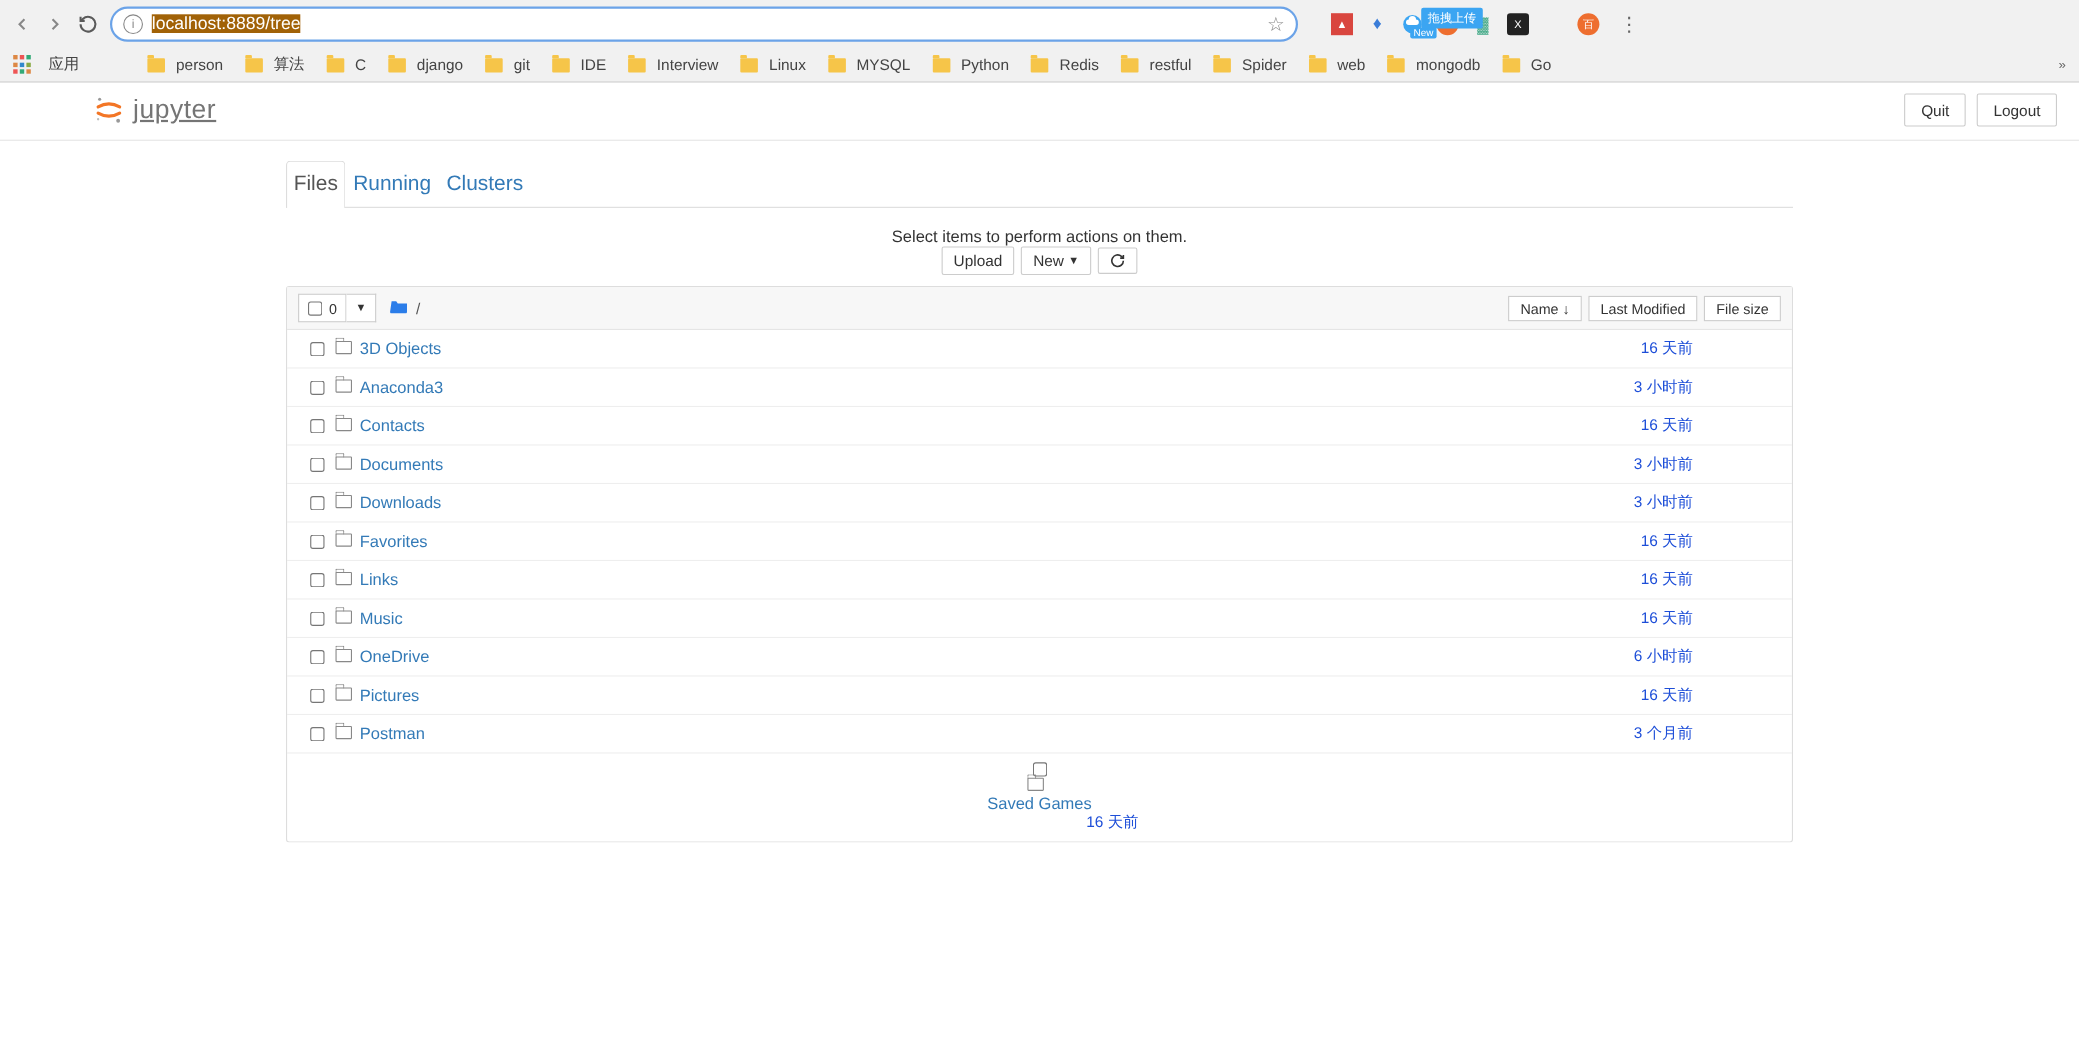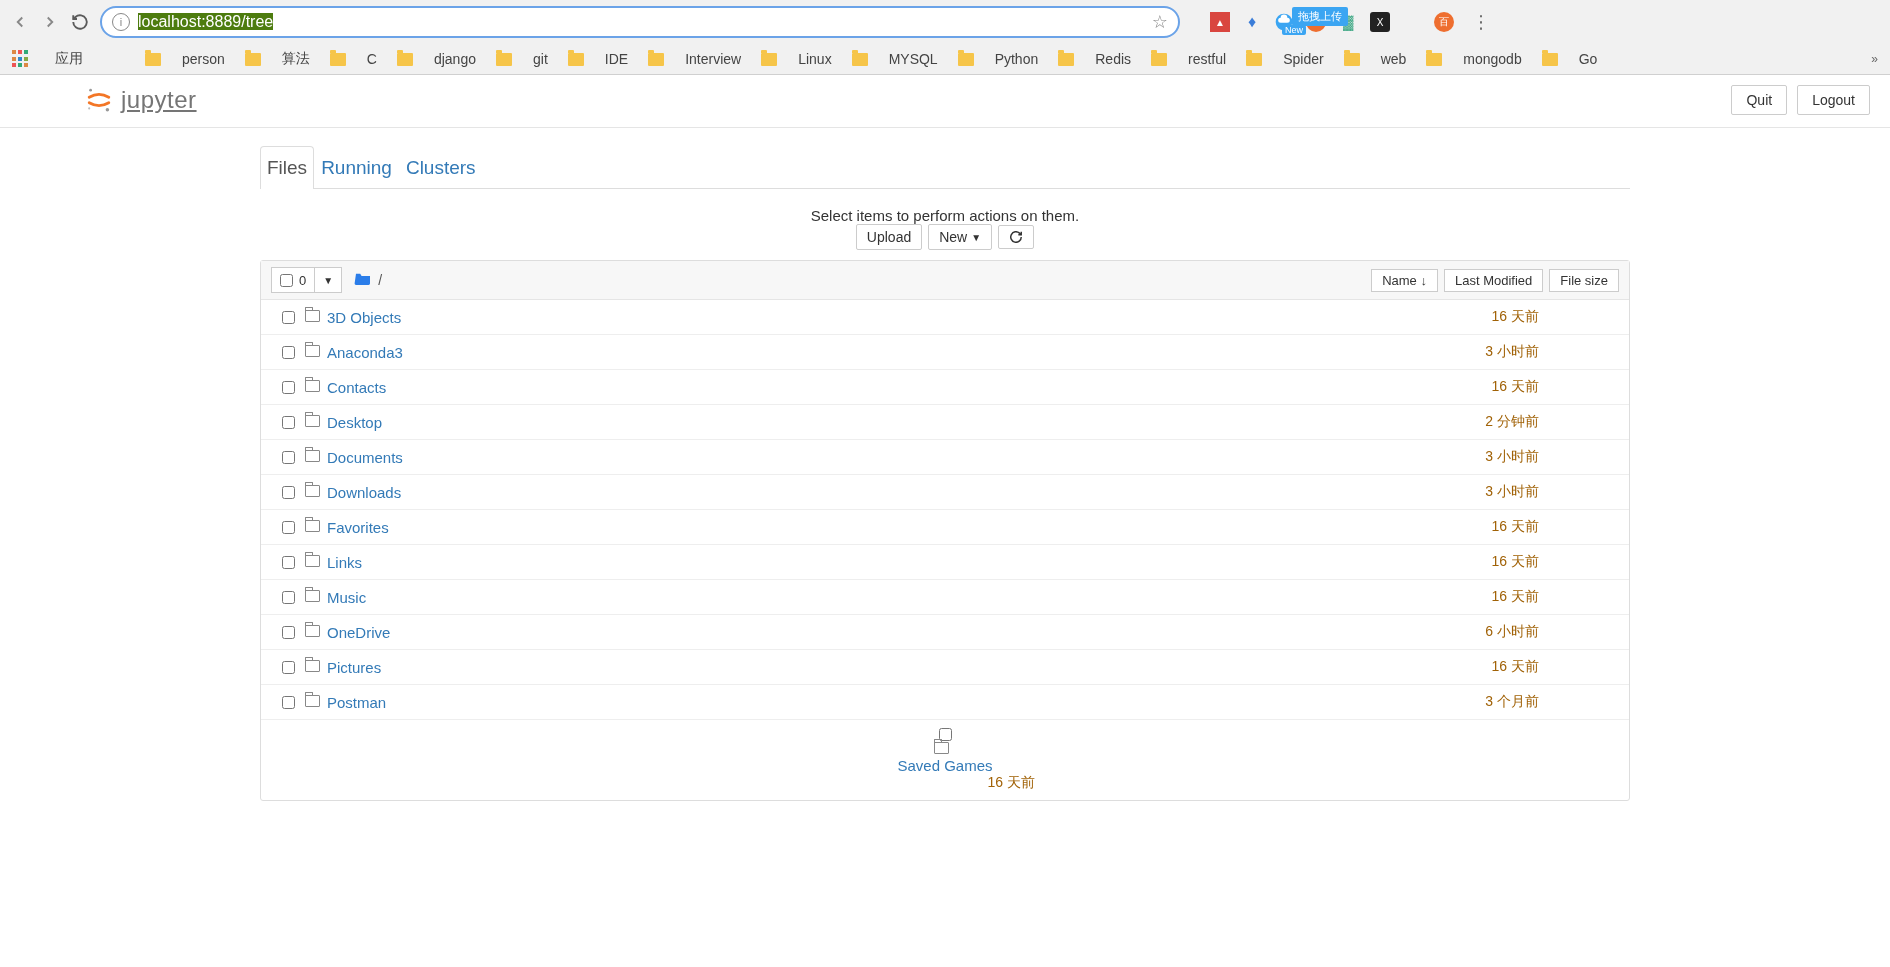--- a/index.html
+++ b/index.html
@@ -6,21 +6,21 @@
 body { font-family: Arial, "Microsoft YaHei", sans-serif; font-size: 14px; color: #333; background: #fff; }
 
 
 .browser-chrome { background: #f1f1f1; border-bottom: 1px solid #d0d0d0; }
 .nav-row { display: flex; align-items: center; padding: 6px 10px; gap: 10px; position: relative; }
 .nav-btn { width: 20px; height: 20px; display: flex; align-items: center; justify-content: center; color: #888; cursor: pointer; }
 .nav-btn.enabled { color: #5a5a5a; }
 .address-bar { flex: 1; display: flex; align-items: center; background: #fff; border: 2px solid #6ba3e8; border-radius: 18px; padding: 3px 10px; height: 32px; max-width: 1080px; }
 .info-icon { width: 18px; height: 18px; border: 1.5px solid #888; border-radius: 50%; display: flex; align-items: center; justify-content: center; font-size: 11px; color: #888; margin-right: 8px; }
 .url-text { flex: 1; font-size: 16px; color: #000; }
-.url-text .selected { background: #4d7c0f; color: #fff; }
+.url-text .selected { background: #a16207; color: #fff; }
 .star-icon { color: #888; font-size: 18px; margin-left: 8px; }
 .ext-icons { display: flex; align-items: center; gap: 12px; margin-left: 20px; }
 .ext-icon { width: 20px; height: 20px; display: flex; align-items: center; justify-content: center; }
 .ext-red { background: #d9463f; color: #fff; font-size: 10px; }
 .ext-blue { color: #3b7dd8; font-size: 16px; }
 .ext-orange { background: #ee6e2f; color: #fff; border-radius: 50%; font-size: 10px; }
 .ext-black { background: #222; color: #fff; font-size: 10px; border-radius: 3px; }
 .ext-box { position: relative; }
 .ext-upload-tooltip { position: absolute; top: -5px; left: 18px; background: #3ba5f2; color: #fff; font-size: 11px; padding: 2px 6px; white-space: nowrap; border-radius: 2px; z-index: 10; }
 .ext-new-badge { position: absolute; bottom: -3px; left: 8px; background: #3ba5f2; color: #fff; font-size: 9px; padding: 0 3px; border-radius: 2px; }
@@ -33,21 +33,21 @@
 .apps-icon span:nth-child(1){background:#d84;}
 .apps-icon span:nth-child(2){background:#e55;}
 .apps-icon span:nth-child(3){background:#3a7;}
 .apps-icon span:nth-child(4){background:#d84;}
 .apps-icon span:nth-child(5){background:#38c;}
 .apps-icon span:nth-child(6){background:#8a4;}
 .apps-icon span:nth-child(7){background:#e55;}
 .apps-icon span:nth-child(8){background:#3a7;}
 .apps-icon span:nth-child(9){background:#d84;}
 .apps-label { color: #444; font-size: 14px; }
-.bookmark { display: flex; align-items: center; gap: 21px; color: #444; font-size: 14px; cursor: pointer; }
+.bookmark { display: flex; align-items: center; gap: 10px; color: #444; font-size: 14px; cursor: pointer; }
 .folder-ico { width: 16px; height: 13px; background: #f6c549; border-radius: 1px; position: relative; }
 .folder-ico::before { content: ""; position: absolute; top: -3px; left: 0; width: 6px; height: 3px; background: #f6c549; border-radius: 1px 1px 0 0; }
 
 
 .jupyter-header { display: flex; align-items: center; justify-content: space-between; padding: 10px 20px 12px 85px; border-bottom: 1px solid #e5e5e5; }
 .logo { display: flex; align-items: center; gap: 8px; }
 .logo-text { font-size: 24px; color: #757575; letter-spacing: 0.5px; text-decoration: underline; }
 .logo-svg { width: 28px; height: 28px; }
 .header-buttons { display: flex; gap: 10px; }
 .hbtn { border: 1px solid #ccc; background: #fff; padding: 6px 14px; font-size: 14px; color: #333; cursor: pointer; border-radius: 2px; }
@@ -78,21 +78,21 @@
 
 .file-row { display: flex; align-items: center; padding: 8px 10px; border-bottom: 1px solid #eee; }
 .file-row:last-child { border-bottom: none; flex-direction: column; }
 .row-cb { width: 34px; display: flex; justify-content: center; }
 .row-cb input { }
 .row-icon { width: 22px; color: #777; font-size: 14px; }
 .folder-outline { display: inline-block; width: 15px; height: 12px; border: 1.5px solid #888; border-radius: 1px; position: relative; }
 .folder-outline::before { content: ""; position: absolute; top: -4px; left: -1.5px; width: 6px; height: 3px; border: 1.5px solid #888; border-bottom: none; border-radius: 1px 1px 0 0; }
 .row-name { flex: 1; font-size: 15px; }
 .row-name a { color: #337ab7; text-decoration: none; }
-.row-modified { width: 180px; text-align: right; color: #a16207; font-size: 14px; }
+.row-modified { width: 180px; text-align: right; color: #1d4ed8; font-size: 14px; }
 .row-size { width: 80px; text-align: right; color: #333; font-size: 14px; }
 
 </style>
 </head>
 <body>
 
 <div class="browser-chrome">
   <div class="nav-row">
     <div class="nav-btn">
       <svg width="18" height="18" viewBox="0 0 24 24" fill="none" stroke="currentColor" stroke-width="2.5">
@@ -311,29 +311,20 @@
           <div class="row-icon"><span class="folder-outline"></span></div>
           <div class="row-name"><a href="#">Contacts</a></div>
           <div class="row-modified">16 天前</div>
           <div class="row-size"></div>
         </div>
         <div class="file-row">
           <div class="row-cb">
             <input type="checkbox" style="">
           </div>
           <div class="row-icon"><span class="folder-outline"></span></div>
-          <div class="row-name"><a href="#">Desktop</a></div>
-          <div class="row-modified">2 分钟前</div>
-          <div class="row-size"></div>
-        </div>
-        <div class="file-row">
-          <div class="row-cb">
-            <input type="checkbox" style="">
-          </div>
-          <div class="row-icon"><span class="folder-outline"></span></div>
           <div class="row-name"><a href="#">Documents</a></div>
           <div class="row-modified">3 小时前</div>
           <div class="row-size"></div>
         </div>
         <div class="file-row">
           <div class="row-cb">
             <input type="checkbox" style="">
           </div>
           <div class="row-icon"><span class="folder-outline"></span></div>
           <div class="row-name"><a href="#">Downloads</a></div>

